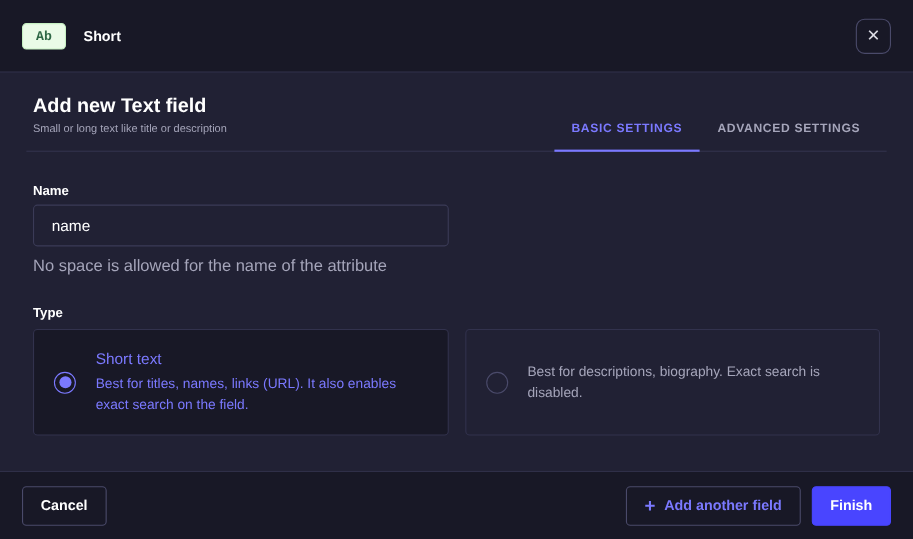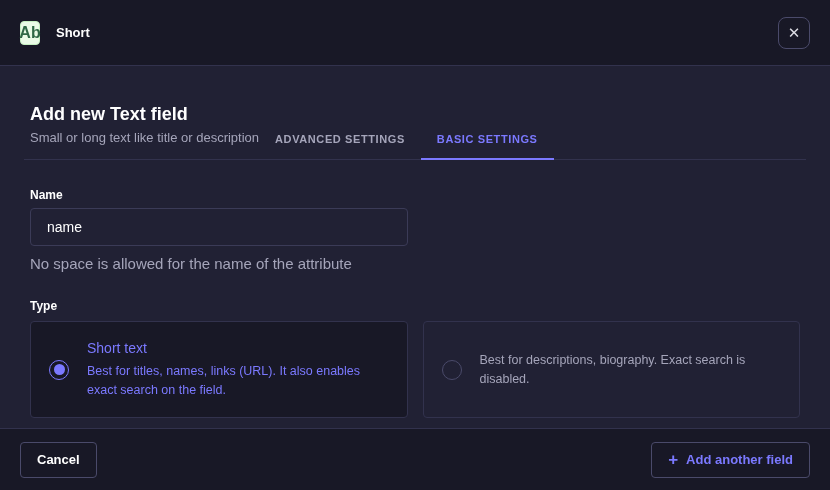--- a/index.html
+++ b/index.html
@@ -25,44 +25,44 @@
   }
   .modal{display:flex;flex-direction:column;width:830px;height:490px;}
 
   
   .modal-header{
     height:66px;flex:0 0 66px;background:var(--header-bg);
     border-bottom:1px solid var(--border);
     display:flex;align-items:center;padding:0 20px;
   }
   .field-badge{
-    width:20px;height:24px;border-radius:4px;
+    width:40px;height:24px;border-radius:4px;
     background:var(--badge-bg);border:1px solid var(--badge-border);
-    color:var(--badge-text);font-size:16px;font-weight:bold;
-    display:flex;align-items:center;justify-content:center;
+    color:var(--badge-text);font-size:12px;font-weight:bold;
+    display:flex;align-items:center;justify-content:center;font-family:Liberation Mono, monospace;
   }
   .header-title{margin-left:16px;font-size:13px;font-weight:bold;}
   .close-btn{
     margin-left:auto;width:32px;height:32px;border-radius:8px;
     background:transparent;border:1px solid var(--border-light);
     color:#dcdce4;font-size:15px;line-height:1;
     display:flex;align-items:center;justify-content:center;cursor:pointer;
     font-family:inherit;
   }
 
   
   .modal-body{flex:1 1 auto;overflow:hidden;}
   .intro-row{
-    margin:0 24px;padding-top:38px;
-    display:flex;align-items:flex-end;
+    margin:0 24px;padding-top:20px;
+    display:flex;justify-content:space-between;align-items:flex-end;
     border-bottom:1px solid var(--border);
   }
   .intro-text{padding-left:6px;}
   .dialog-title{margin:0 0 5px;font-size:18px;font-weight:bold;}
-  .dialog-subtitle{margin:0 0 14px;font-size:13px;color:var(--muted);}
+  .dialog-subtitle{margin:0 0 14px;font-size:10px;color:var(--muted);}
   .tabs{display:flex;margin-right:8px;}
   .tab{
     padding:14px 16px;font-size:11px;font-weight:bold;letter-spacing:.6px;
     color:var(--muted);cursor:pointer;position:relative;white-space:nowrap;
   }
   .tab.active{color:var(--accent-light);}
   .tab.active::after{
     content:"";position:absolute;left:0;right:0;bottom:-1px;height:2px;
     background:var(--accent-light);
   }
@@ -130,22 +130,22 @@
   </div>
 
   <div class="modal-body">
 
     <div class="intro-row">
       <div class="intro-text">
         <h1 class="dialog-title">Add new Text field</h1>
         <p class="dialog-subtitle">Small or long text like title or description</p>
       </div>
       <div class="tabs">
+        <div class="tab active">BASIC SETTINGS</div>
         <div class="tab">ADVANCED SETTINGS</div>
-        <div class="tab active">BASIC SETTINGS</div>
       </div>
     </div>
 
     <div class="form-area">
 
       <div>
         <div class="field-label">Name</div>
         <input class="text-input" type="text" value="name" style="">
         <div class="help-text">No space is allowed for the name of the attribute</div>
       </div>
@@ -175,16 +175,17 @@
     </div>
   </div>
 
   <div class="modal-footer">
     <button class="btn btn-outline">Cancel</button>
     <div class="footer-right">
       <button class="btn btn-accent-outline">
         <span class="plus-icon">+</span>
         <span>Add another field</span>
       </button>
+      <button class="btn btn-primary">Finish</button>
     </div>
   </div>
 
 </div>
 
 </body></html>

